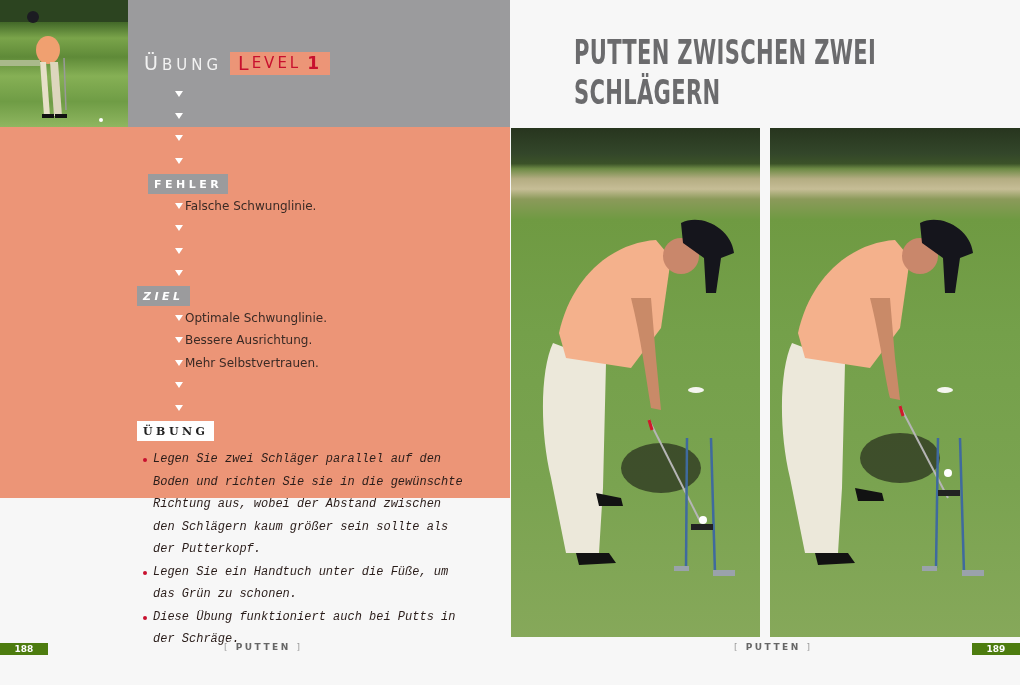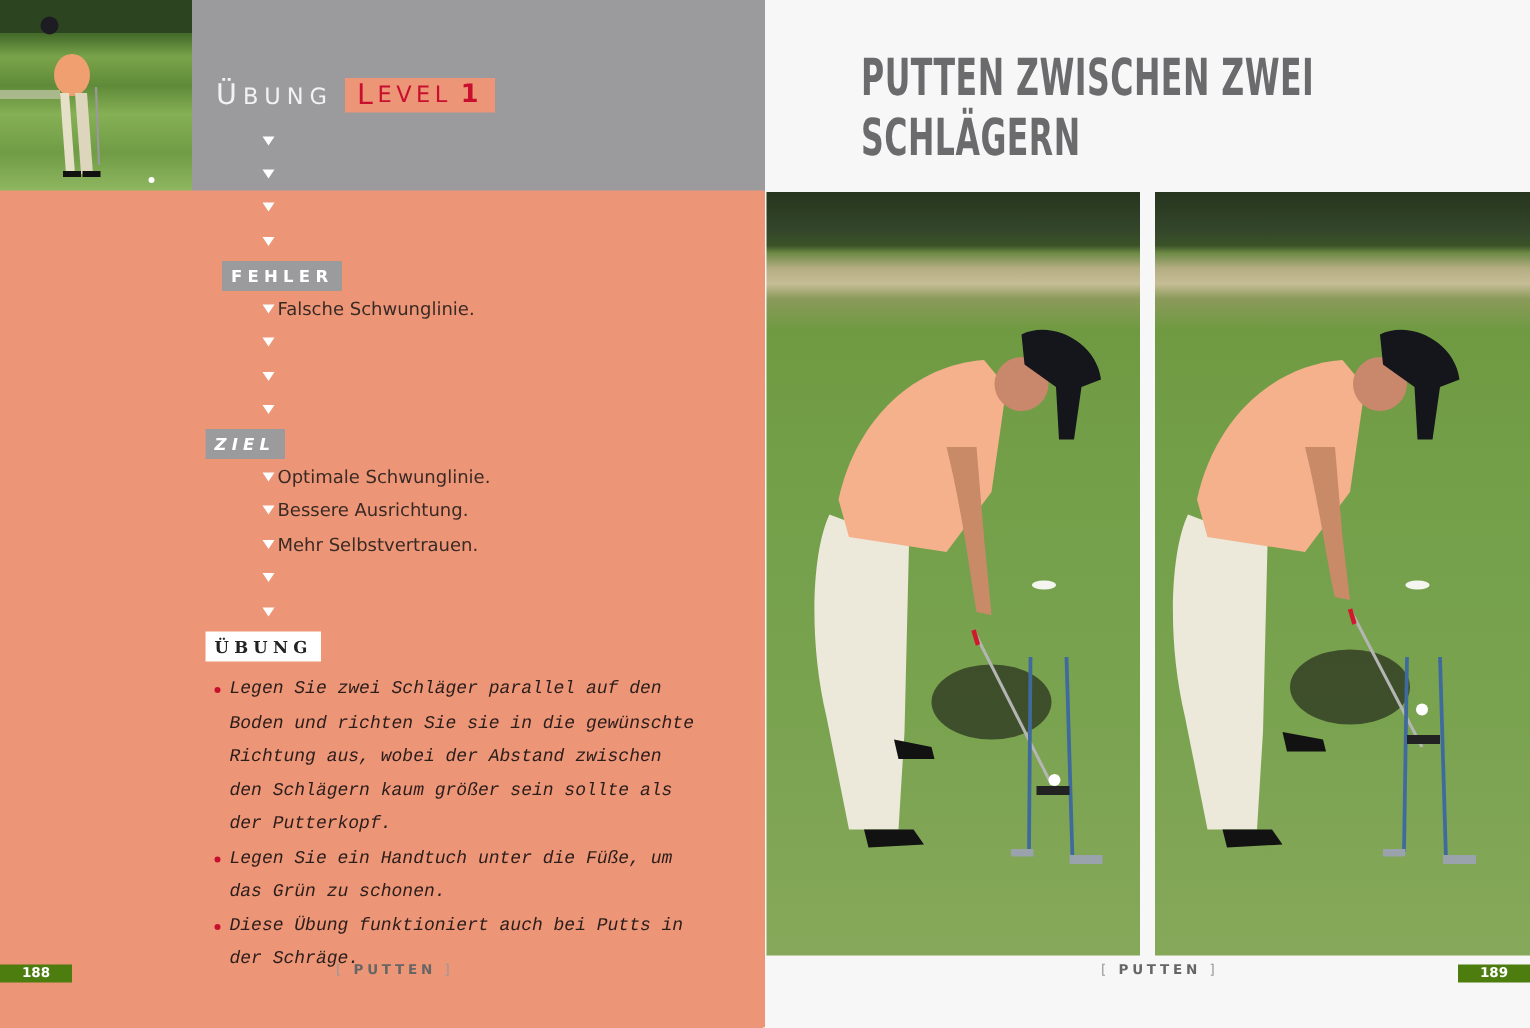--- a/index.html
+++ b/index.html
@@ -1,21 +1,21 @@
 <!DOCTYPE html>
 <html><head>
   <meta charset="utf-8">
   <style>
     html, body { margin: 0; padding: 0; }
     body {
       width: 1020px; height: 685px; position: relative; overflow: hidden;
       font-family: "Liberation Sans", sans-serif; background: #f7f7f7;
     }
     .page-left {
-      position: absolute; left: 0; top: 0; width: 510px; height: 685px;
+      position: absolute; left: 0; top: 0; width: 510px; height: 498px;
       background: #ec9577;
     }
     .page-right {
       position: absolute; left: 510px; top: 0; width: 510px; height: 685px;
       background: #f7f7f7;
     }
     .header-grey {
       position: absolute; left: 128px; top: 0; width: 382px; height: 127px;
       background: #9b9b9d;
     }

